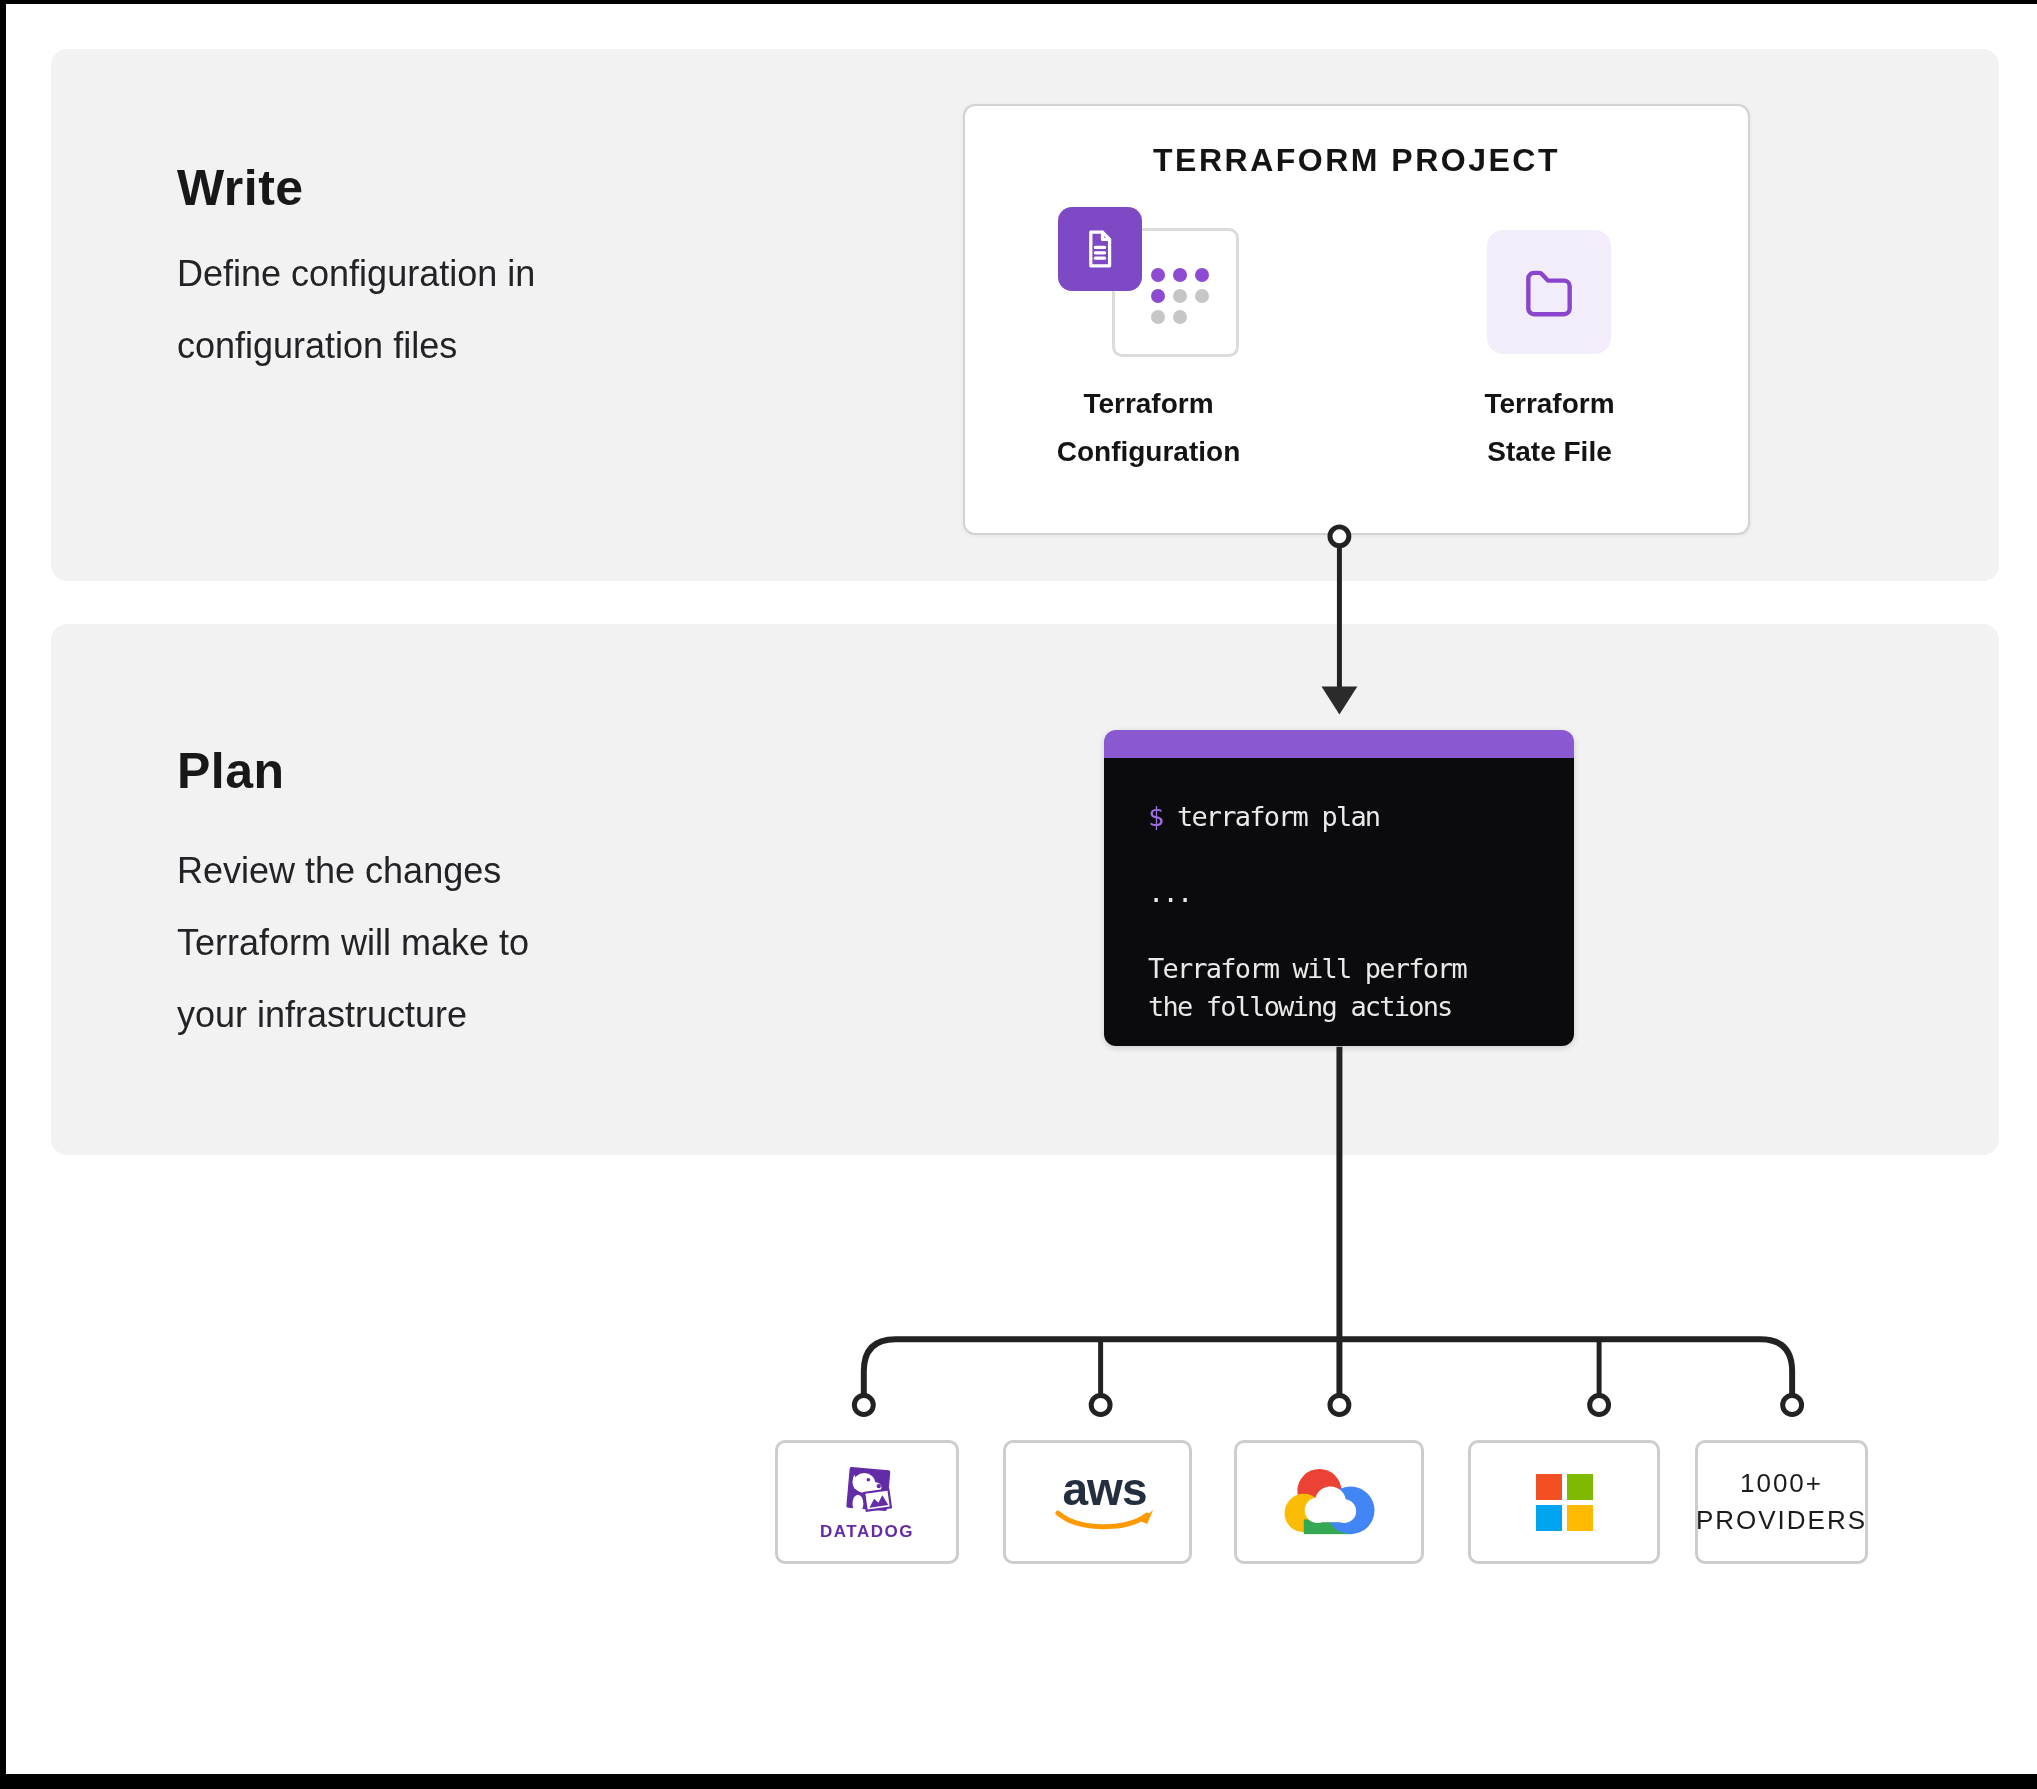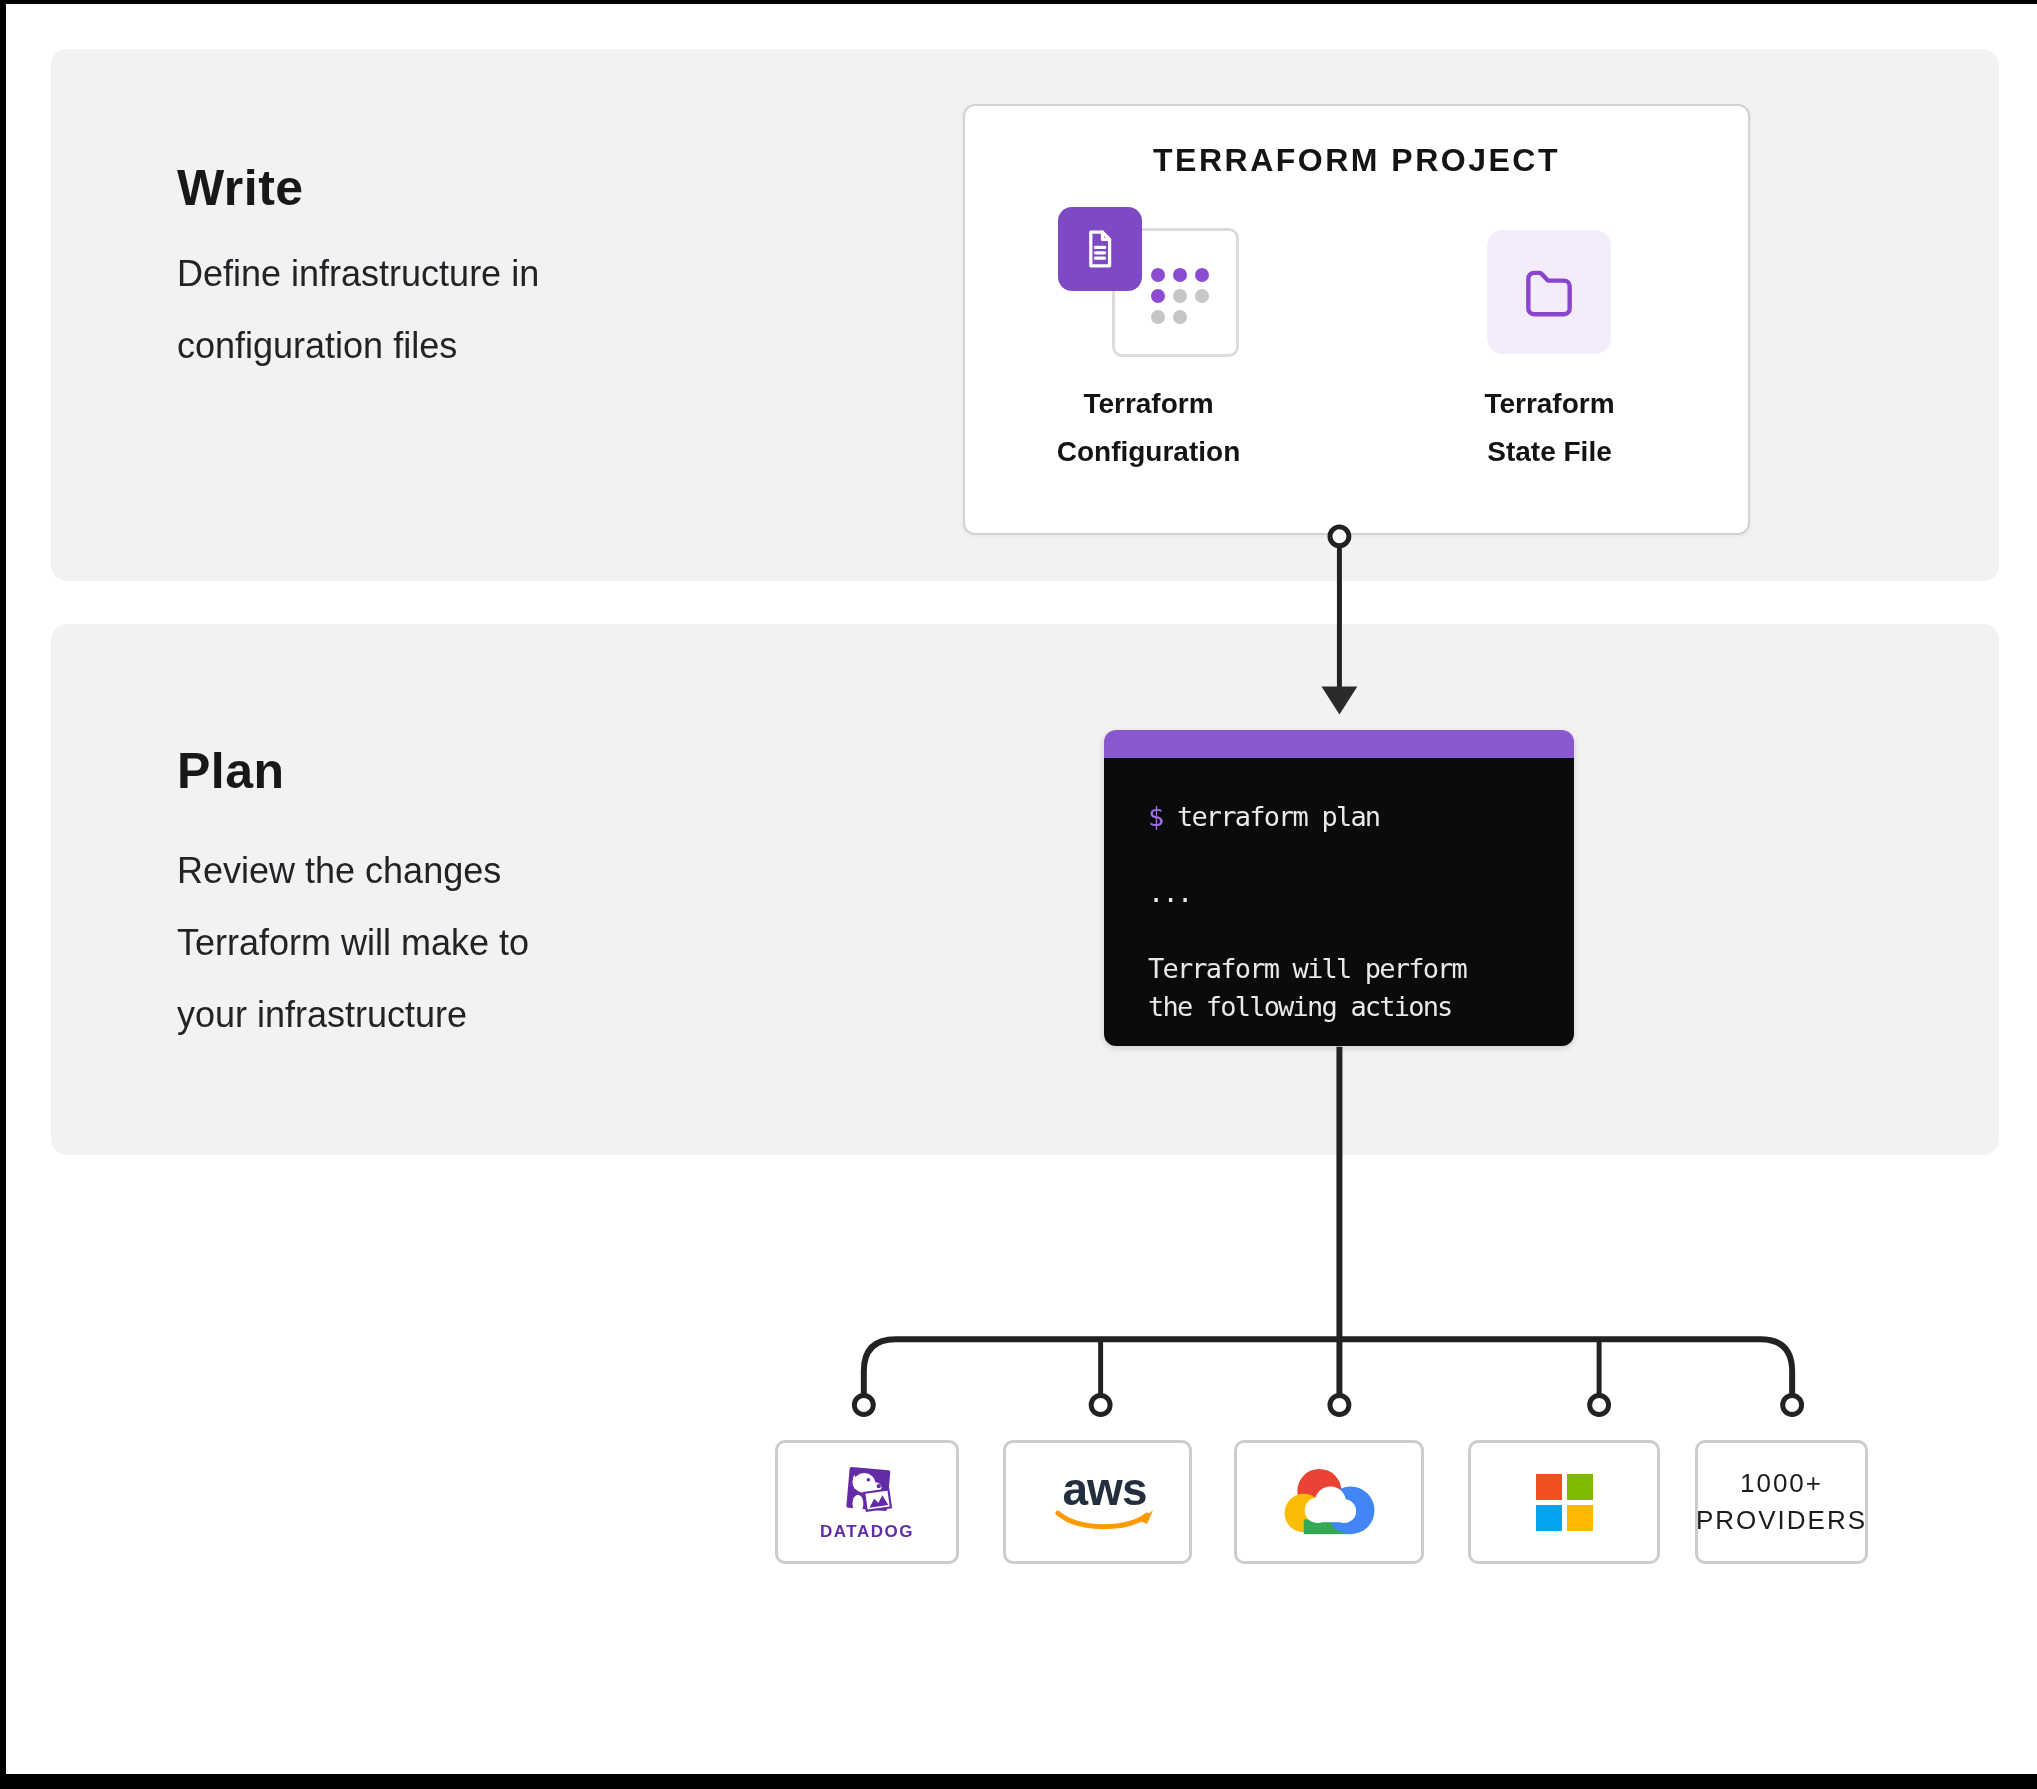--- a/index.html
+++ b/index.html
@@ -71,21 +71,21 @@
   .more-line{font-size:26px;font-weight:500;letter-spacing:2px;color:#1b1b1d;line-height:37px;text-align:center;}
 </style>
 </head>
 <body>
 
 <div id="canvas">
 
   <section class="panel" id="panel-write">
     <h2 class="sec-heading">Write</h2>
     <div class="sec-body">
-      <div>Define infrastructure in</div>
+      <div>Define configuration in</div>
       <div>configuration files</div>
     </div>
   </section>
 
   <section class="panel" id="panel-plan">
     <h2 class="sec-heading">Plan</h2>
     <div class="sec-body">
       <div>Review the changes</div>
       <div>Terraform will make to</div>
       <div>your infrastructure</div>

